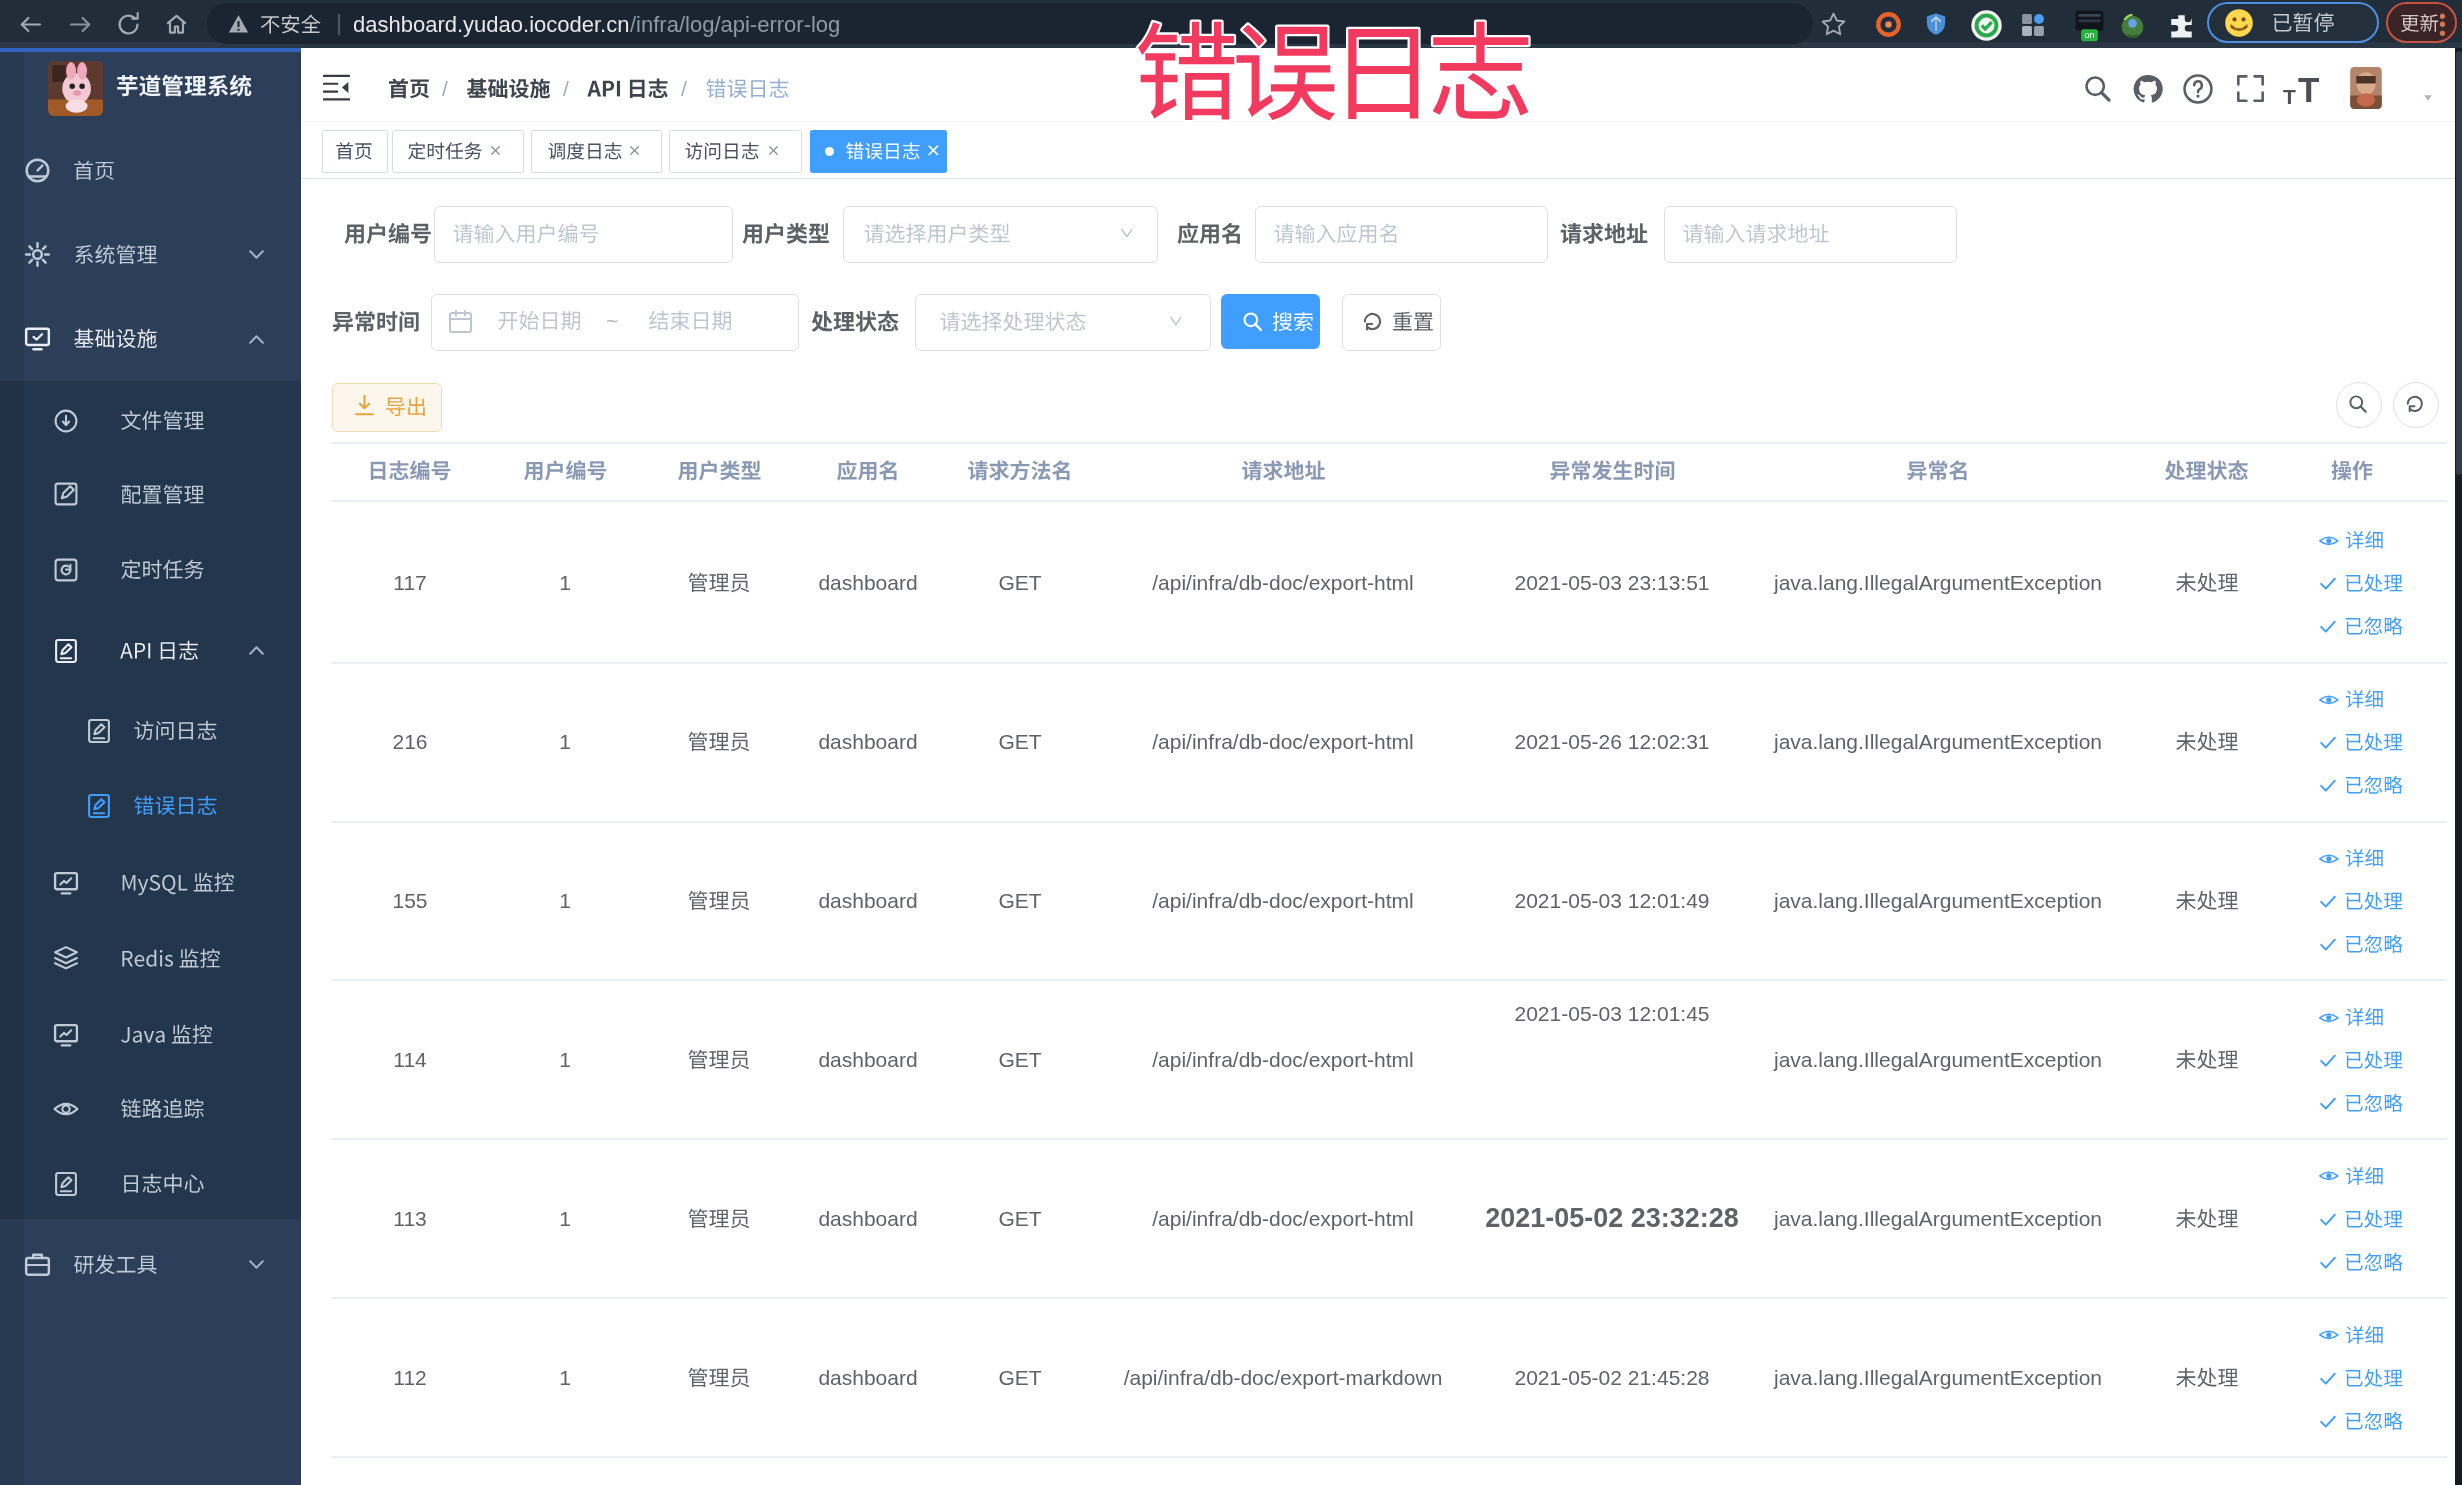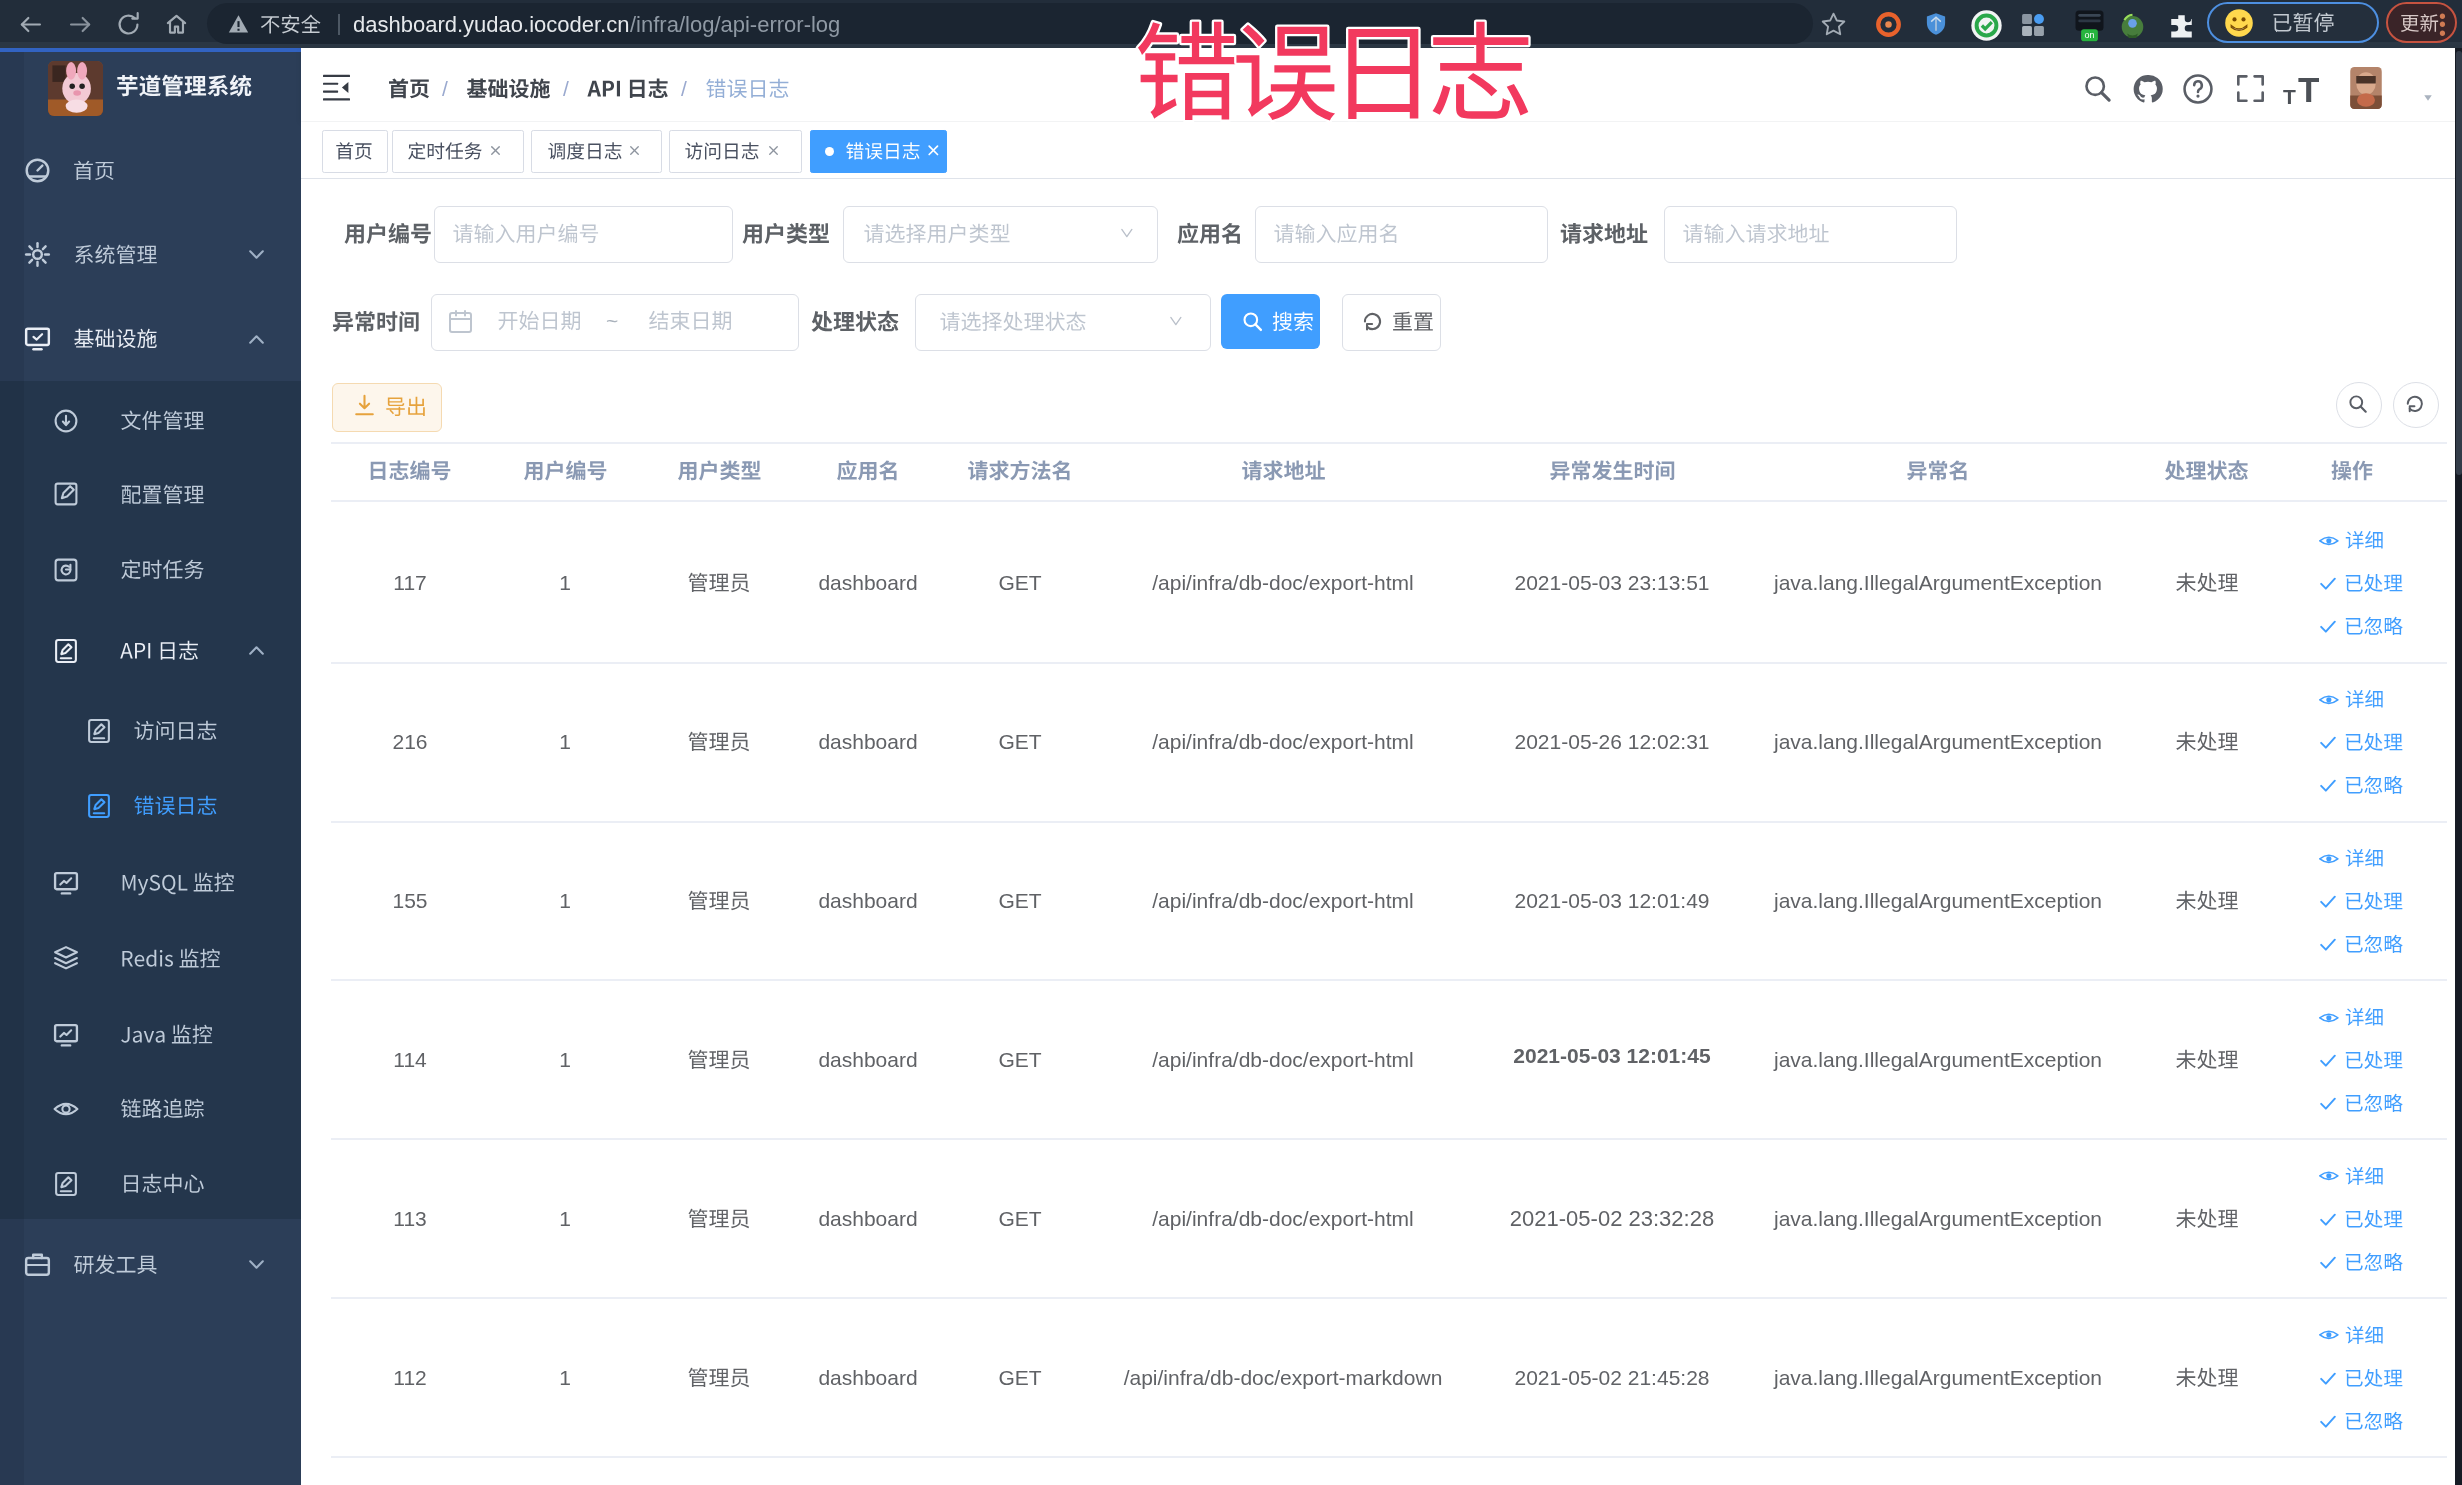--- a/index.html
+++ b/index.html
@@ -1070,21 +1070,21 @@
     <div class="a" style="left:687px;top:1046px;width:64px;height:27px"><svg width="64" height="27" viewBox="0 0 84 36" style="overflow:visible">
         <g fill="#606266" transform="translate(0 28.5) scale(0.028000 -0.028000)">
           <use href="#g7ba1" x="0"></use>
           <use href="#g7406" x="1000"></use>
           <use href="#g5458" x="2000"></use>
         </g>
       </svg></div>
     <div class="a" style="left:868px;top:1046px;font-size:21px;line-height:27px;color:#606266;font-weight:400;white-space:nowrap;transform:translateX(-50%);">dashboard</div>
     <div class="a" style="left:1020px;top:1046px;font-size:21px;line-height:27px;color:#606266;font-weight:400;white-space:nowrap;transform:translateX(-50%);">GET</div>
     <div class="a" style="left:1283px;top:1046px;font-size:21px;line-height:27px;color:#606266;font-weight:400;white-space:nowrap;transform:translateX(-50%);">/api/infra/db-doc/export-html</div>
-    <div class="a" style="left:1612px;top:1042px;font-size:21px;line-height:27px;color:#606266;font-weight:700;white-space:nowrap;transform:translateX(-50%);">2021-05-03 12:01:45</div>
+    <div class="a" style="left:1612px;top:1000px;font-size:21px;line-height:27px;color:#606266;font-weight:400;white-space:nowrap;transform:translateX(-50%);">2021-05-03 12:01:45</div>
     <div class="a" style="left:1938px;top:1046px;font-size:21px;line-height:27px;color:#606266;font-weight:400;white-space:nowrap;transform:translateX(-50%);">java.lang.IllegalArgumentException</div>
     <div class="a" style="left:2175px;top:1046px;width:64px;height:27px"><svg width="64" height="27" viewBox="0 0 84 36" style="overflow:visible">
         <g fill="#606266" transform="translate(0 28.5) scale(0.028000 -0.028000)">
           <use href="#g672a" x="0"></use>
           <use href="#g5904" x="1000"></use>
           <use href="#g7406" x="2000"></use>
         </g>
       </svg></div>
     <div class="a" style="left:2319px;top:1008px;width:19.7px;height:19.7px"><svg width="19.7" height="19.7" viewBox="0 0 100 100" style="overflow:visible">
         <path d="M4 50Q50 14 96 50Q50 86 4 50Z" fill="none" stroke="#409eff" stroke-width="8" stroke-linecap="round" stroke-linejoin="round"></path>
@@ -1121,21 +1121,21 @@
     <div class="a" style="left:687px;top:1205px;width:64px;height:27px"><svg width="64" height="27" viewBox="0 0 84 36" style="overflow:visible">
         <g fill="#606266" transform="translate(0 28.5) scale(0.028000 -0.028000)">
           <use href="#g7ba1" x="0"></use>
           <use href="#g7406" x="1000"></use>
           <use href="#g5458" x="2000"></use>
         </g>
       </svg></div>
     <div class="a" style="left:868px;top:1205px;font-size:21px;line-height:27px;color:#606266;font-weight:400;white-space:nowrap;transform:translateX(-50%);">dashboard</div>
     <div class="a" style="left:1020px;top:1205px;font-size:21px;line-height:27px;color:#606266;font-weight:400;white-space:nowrap;transform:translateX(-50%);">GET</div>
     <div class="a" style="left:1283px;top:1205px;font-size:21px;line-height:27px;color:#606266;font-weight:400;white-space:nowrap;transform:translateX(-50%);">/api/infra/db-doc/export-html</div>
-    <div class="a" style="left:1612px;top:1205px;font-size:22px;line-height:27px;color:#606266;font-weight:400;white-space:nowrap;transform:translateX(-50%);">2021-05-02 23:32:28</div>
+    <div class="a" style="left:1612px;top:1205px;font-size:27px;line-height:27px;color:#606266;font-weight:700;white-space:nowrap;transform:translateX(-50%);">2021-05-02 23:32:28</div>
     <div class="a" style="left:1938px;top:1205px;font-size:21px;line-height:27px;color:#606266;font-weight:400;white-space:nowrap;transform:translateX(-50%);">java.lang.IllegalArgumentException</div>
     <div class="a" style="left:2175px;top:1205px;width:64px;height:27px"><svg width="64" height="27" viewBox="0 0 84 36" style="overflow:visible">
         <g fill="#606266" transform="translate(0 28.5) scale(0.028000 -0.028000)">
           <use href="#g672a" x="0"></use>
           <use href="#g5904" x="1000"></use>
           <use href="#g7406" x="2000"></use>
         </g>
       </svg></div>
     <div class="a" style="left:2319px;top:1166px;width:19.7px;height:19.7px"><svg width="19.7" height="19.7" viewBox="0 0 100 100" style="overflow:visible">
         <path d="M4 50Q50 14 96 50Q50 86 4 50Z" fill="none" stroke="#409eff" stroke-width="8" stroke-linecap="round" stroke-linejoin="round"></path>

